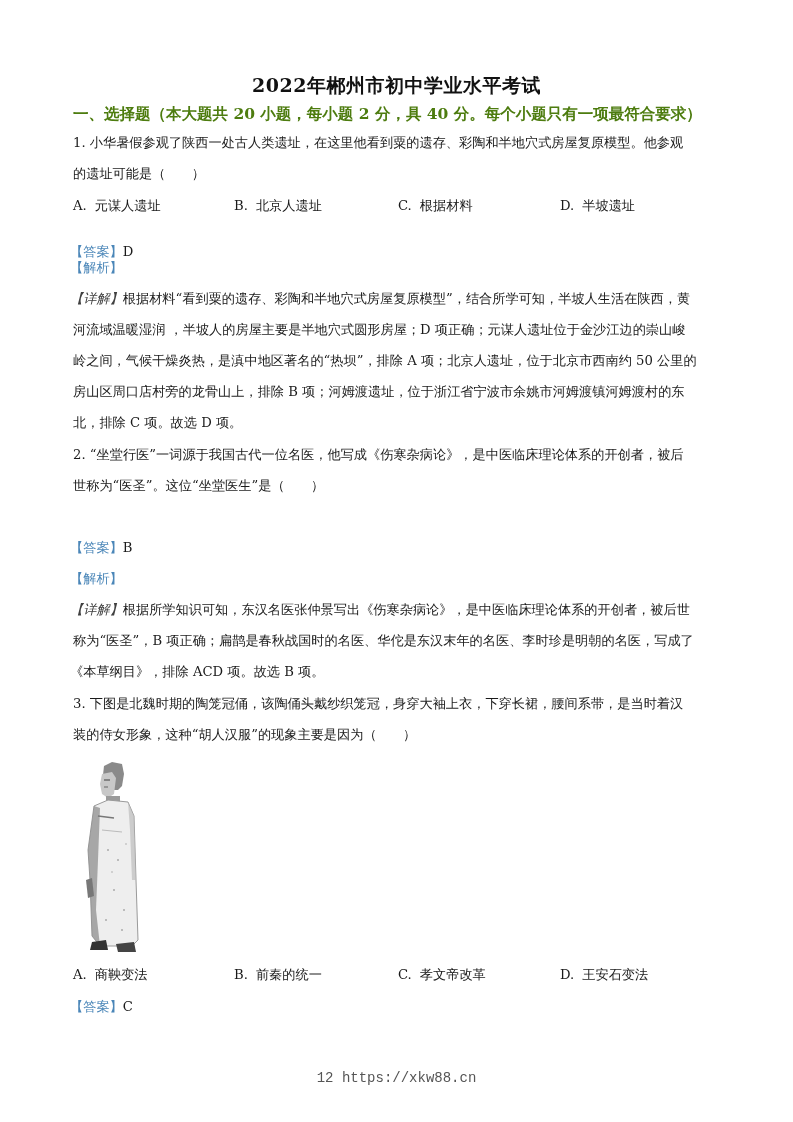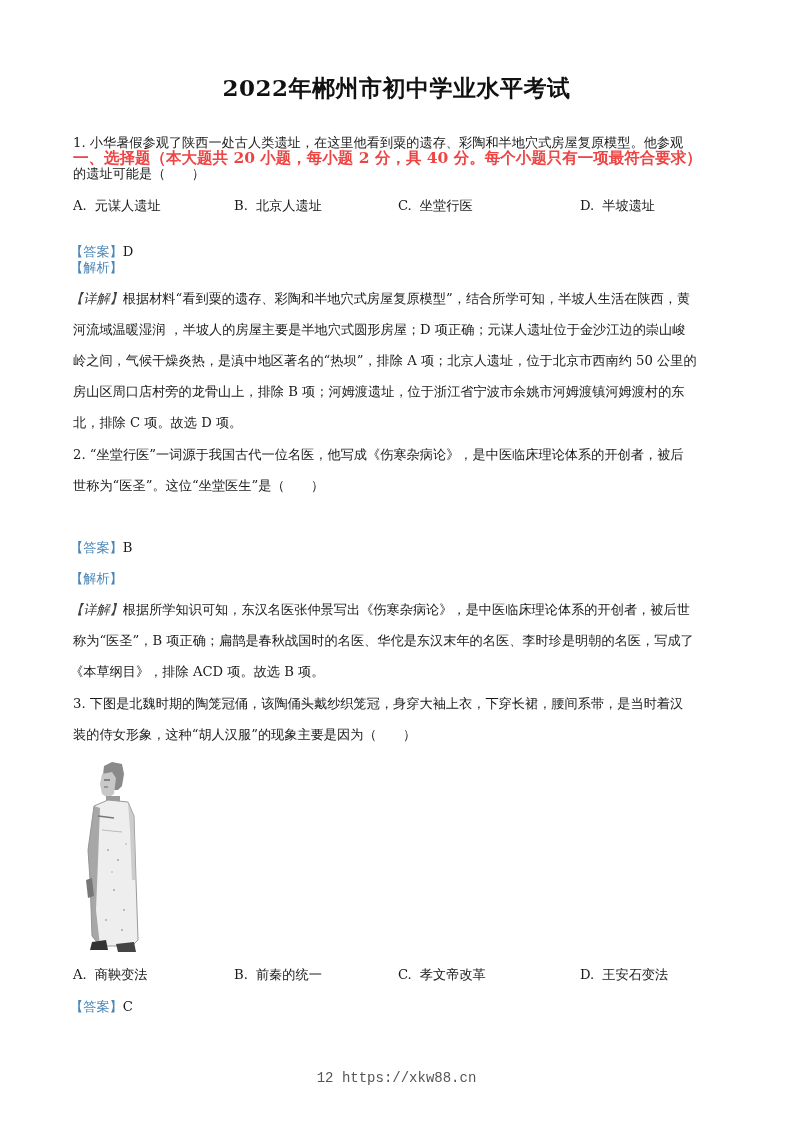--- a/index.html
+++ b/index.html
@@ -20,34 +20,33 @@
       left: 0; top: 0;
       width: 793px;
       height: 1122px;
     }
     .title {
       position: absolute;
       top: 73px;
       left: 0;
       width: 793px;
       text-align: center;
-      font-size: 23px;
+      font-size: 19px;
       font-weight: bold;
       letter-spacing: 0.5px;
       color: #111;
     }
     .section-heading {
       position: absolute;
       top: 104px;
       left: 73px;
       font-size: 15.5px;
       font-weight: bold;
-      color: #ef4444;
+      color: #4d7c0f;
       white-space: nowrap;
-      margin-top: 44px;
     }
     .line {
       position: absolute;
       left: 73px;
       font-size: 13.2px;
       line-height: 18px;
       white-space: nowrap;
       color: #1a1a1a;
     }
     .options {
@@ -59,21 +58,21 @@
       line-height: 18px;
     }
     .option {
       position: absolute;
       top: 0;
       white-space: nowrap;
     }
     .option.a { left: 0; }
     .option.b { left: 161px; }
     .option.c { left: 325px; }
-    .option.d { left: 507px; }
+    .option.d { left: 487px; }
     .opt-letter { margin-right: 8px; }
     .tag {
       color: #4a86b8;
     }
     .tag-bold {
       color: #404040;
       font-style: italic;
     }
     .figure {
       position: absolute;
@@ -100,21 +99,21 @@
 
   <div class="title">2022年郴州市初中学业水平考试</div>
   <div class="section-heading">一、选择题（本大题共 20 小题，每小题 2 分，具 40 分。每个小题只有一项最符合要求）</div>
 
   <div class="line" style="top:134px;">1. 小华暑假参观了陕西一处古人类遗址，在这里他看到粟的遗存、彩陶和半地穴式房屋复原模型。他参观</div>
   <div class="line" style="top:165px;">的遗址可能是（　　）</div>
 
   <div class="options" style="top:197px;">
     <span class="option a"><span class="opt-letter">A.</span><span>元谋人遗址</span></span>
     <span class="option b"><span class="opt-letter">B.</span><span>北京人遗址</span></span>
-    <span class="option c"><span class="opt-letter">C.</span><span>坐堂行医</span></span>
+    <span class="option c"><span class="opt-letter">C.</span><span>根据材料</span></span>
     <span class="option d"><span class="opt-letter">D.</span><span>半坡遗址</span></span>
   </div>
 
   <div class="line" style="top:228px; left:70px;margin-top:15px;">
     <span class="tag">【答案】</span><span>D</span>
   </div>
   <div class="line" style="top:259px; left:70px;">
     <span class="tag">【解析】</span>
   </div>
 

